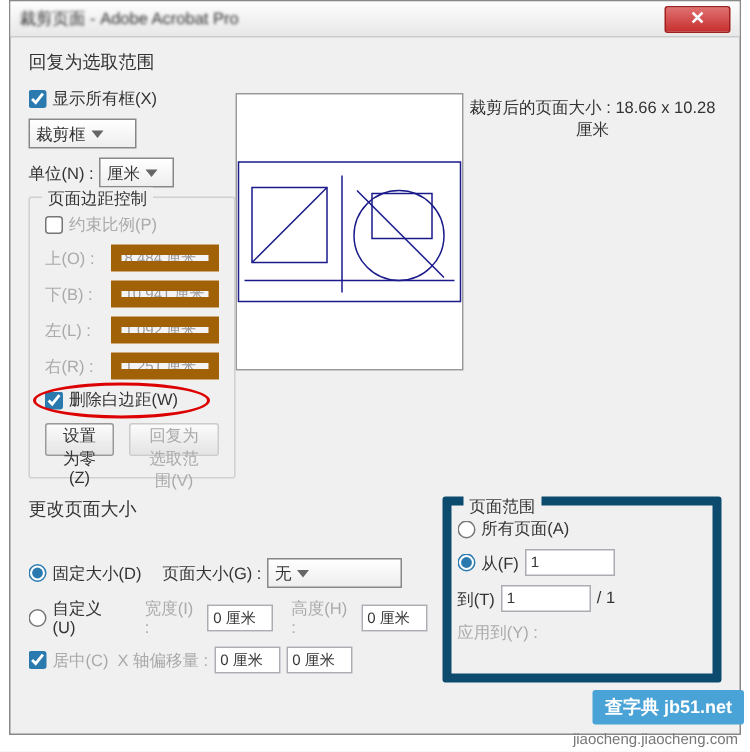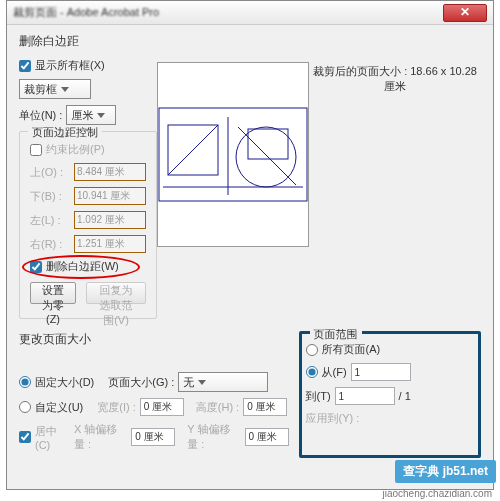--- a/index.html
+++ b/index.html
@@ -3,57 +3,57 @@
 <meta charset="utf-8">
 <style>
 *{box-sizing:border-box;margin:0;padding:0;font-family:"Microsoft YaHei",SimSun,sans-serif;font-size:11px;color:#333}
 body{background:#fff;width:500px;height:501px;overflow:hidden}
 .win{border:1px solid #888;background:#f0f0f0;width:488px;height:490px;margin:0 auto;position:relative}
 .titlebar{height:24px;background:linear-gradient(#fdfdfd,#e8e8e8);border-bottom:1px solid #ccc;display:flex;align-items:center;padding:0 6px}
 .titlebar .title{flex:1;filter:blur(1px);color:#888}
 .close-btn{width:44px;height:18px;background:linear-gradient(#e07070,#c83030);border:1px solid #a02020;border-radius:2px;color:#fff;text-align:center;line-height:14px;font-size:12px;font-weight:bold}
 .body{padding:8px 12px;display:flex;flex-direction:column;height:calc(100% - 24px)}
 .row{display:flex;align-items:center;gap:4px;margin-bottom:6px}
-.field{width:72px;height:18px;border:1px solid #a16207;background:#fff;padding:0 2px;font-size:10px;color:#555}
+.field{width:72px;height:18px;border:7px solid #a16207;background:#fff;padding:0 2px;font-size:10px;color:#555}
 .field.dis{background:#f4f4f4;color:#999}
 select.sel,.combo{height:20px;border:1px solid #888;background:linear-gradient(#fff,#eee);padding:0 2px;font-size:11px}
 .combo{display:flex;align-items:center;padding:0 4px;gap:4px}
 .combo .arr{border-left:4px solid transparent;border-right:4px solid transparent;border-top:5px solid #666}
 label{font-size:11px}
 .dim{color:#aaa}
 .group{border:1px solid #d0d0d0;border-radius:2px;padding:10px 10px 8px;margin:4px 0;position:relative}
 .group>.legend{position:absolute;top:-7px;left:8px;background:#f0f0f0;padding:0 4px;font-size:11px}
 .top{display:flex;}
 .left-col{flex:1}
 .preview{width:160px;height:185px;border:1px solid #999;background:#fff;display:flex;align-items:center;justify-content:center;margin-top:4px}
 .preview svg{width:150px;height:95px}
 .preview-cap{text-align:center;font-size:11px;margin-top:6px}
 .btn{height:22px;padding:0 10px;border:1px solid #999;background:linear-gradient(#fbfbfb,#e4e4e4);border-radius:2px;font-size:11px}
 .btn.dis{color:#aaa;border-color:#ccc}
 .ellipse{position:absolute;border:2px solid #d00;border-radius:50%;width:118px;height:24px;pointer-events:none}
 .bottom{display:flex;gap:10px;margin-top:2px}
 .bot-left{flex:1.6}
-.bot-right{flex:1;border:3px solid #0c4a6e;border-radius:2px;padding:8px 4px;position:relative}
+.bot-right{flex:1;border:6px solid #0c4a6e;border-radius:2px;padding:8px 4px;position:relative}
 .bot-right>.legend{position:absolute;top:-7px;left:8px;background:#f0f0f0;padding:0 4px}
 .radio,.chk{width:12px;height:12px;accent-color:#2a7ab0}
 .num{width:54px;height:18px;border:1px solid #abadb3;background:#fff;padding:0 3px;font-size:10px}
 .watermark{position:absolute;right:4px;bottom:18px;background:#4aa3d6;color:#fff;font-size:12px;padding:3px 8px;border-radius:2px;font-weight:bold}
 .wm-url{position:absolute;right:8px;bottom:2px;font-size:10px;color:#777}
 </style>
 </head>
 <body>
 
 <div class="win">
   <div class="titlebar">
     <span class="title"><span>裁剪页面</span> <span>- Adobe Acrobat Pro</span></span>
     <div class="close-btn">✕</div>
   </div>
 
   <div class="body">
-    <div style="margin-bottom:8px;font-size:12px">删除白边距</div>
+    <div style="margin-bottom:8px;font-size:12px">回复为选取范围</div>
 
     <div class="top">
       <div class="left-col">
         <div class="row">
           <input type="checkbox" class="chk" checked="" style="">
           <label>显示所有框(X)</label>
         </div>
         <div class="row">
           <div class="combo" style="width:72px">
             <span>裁剪框</span>
@@ -137,21 +137,20 @@
           <label class="dim" style="margin-left:10px">宽度(I) :</label>
           <input class="num dis" style="width: 44px;" value="0 厘米">
           <label class="dim" style="margin-left:8px">高度(H) :</label>
           <input class="num dis" style="width: 44px;" value="0 厘米">
         </div>
         <div class="row">
           <input type="checkbox" class="chk" checked="" style="">
           <label class="dim">居中(C)</label>
           <label class="dim" style="margin-left:2px">X 轴偏移量 :</label>
           <input class="num dis" style="width: 44px;" value="0 厘米">
-          <label class="dim" style="margin-left:8px">Y 轴偏移量 :</label>
           <input class="num dis" style="width: 44px;" value="0 厘米">
         </div>
       </div>
 
       <div class="bot-right">
         <span class="legend">页面范围</span>
         <div class="row">
             <input type="radio" class="radio" style="">
             <label>所有页面(A)</label>
           </div>
@@ -167,13 +166,13 @@
           </div>
         <div class="row">
             <label class="dim">应用到(Y) :</label>
           </div>
       </div>
     </div>
   </div>
 </div>
 
 <div class="watermark">查字典 jb51.net</div>
-<div class="wm-url">jiaocheng.chazidian.com</div>
+<div class="wm-url">jiaocheng.jiaocheng.com</div>
 
 </body></html>

